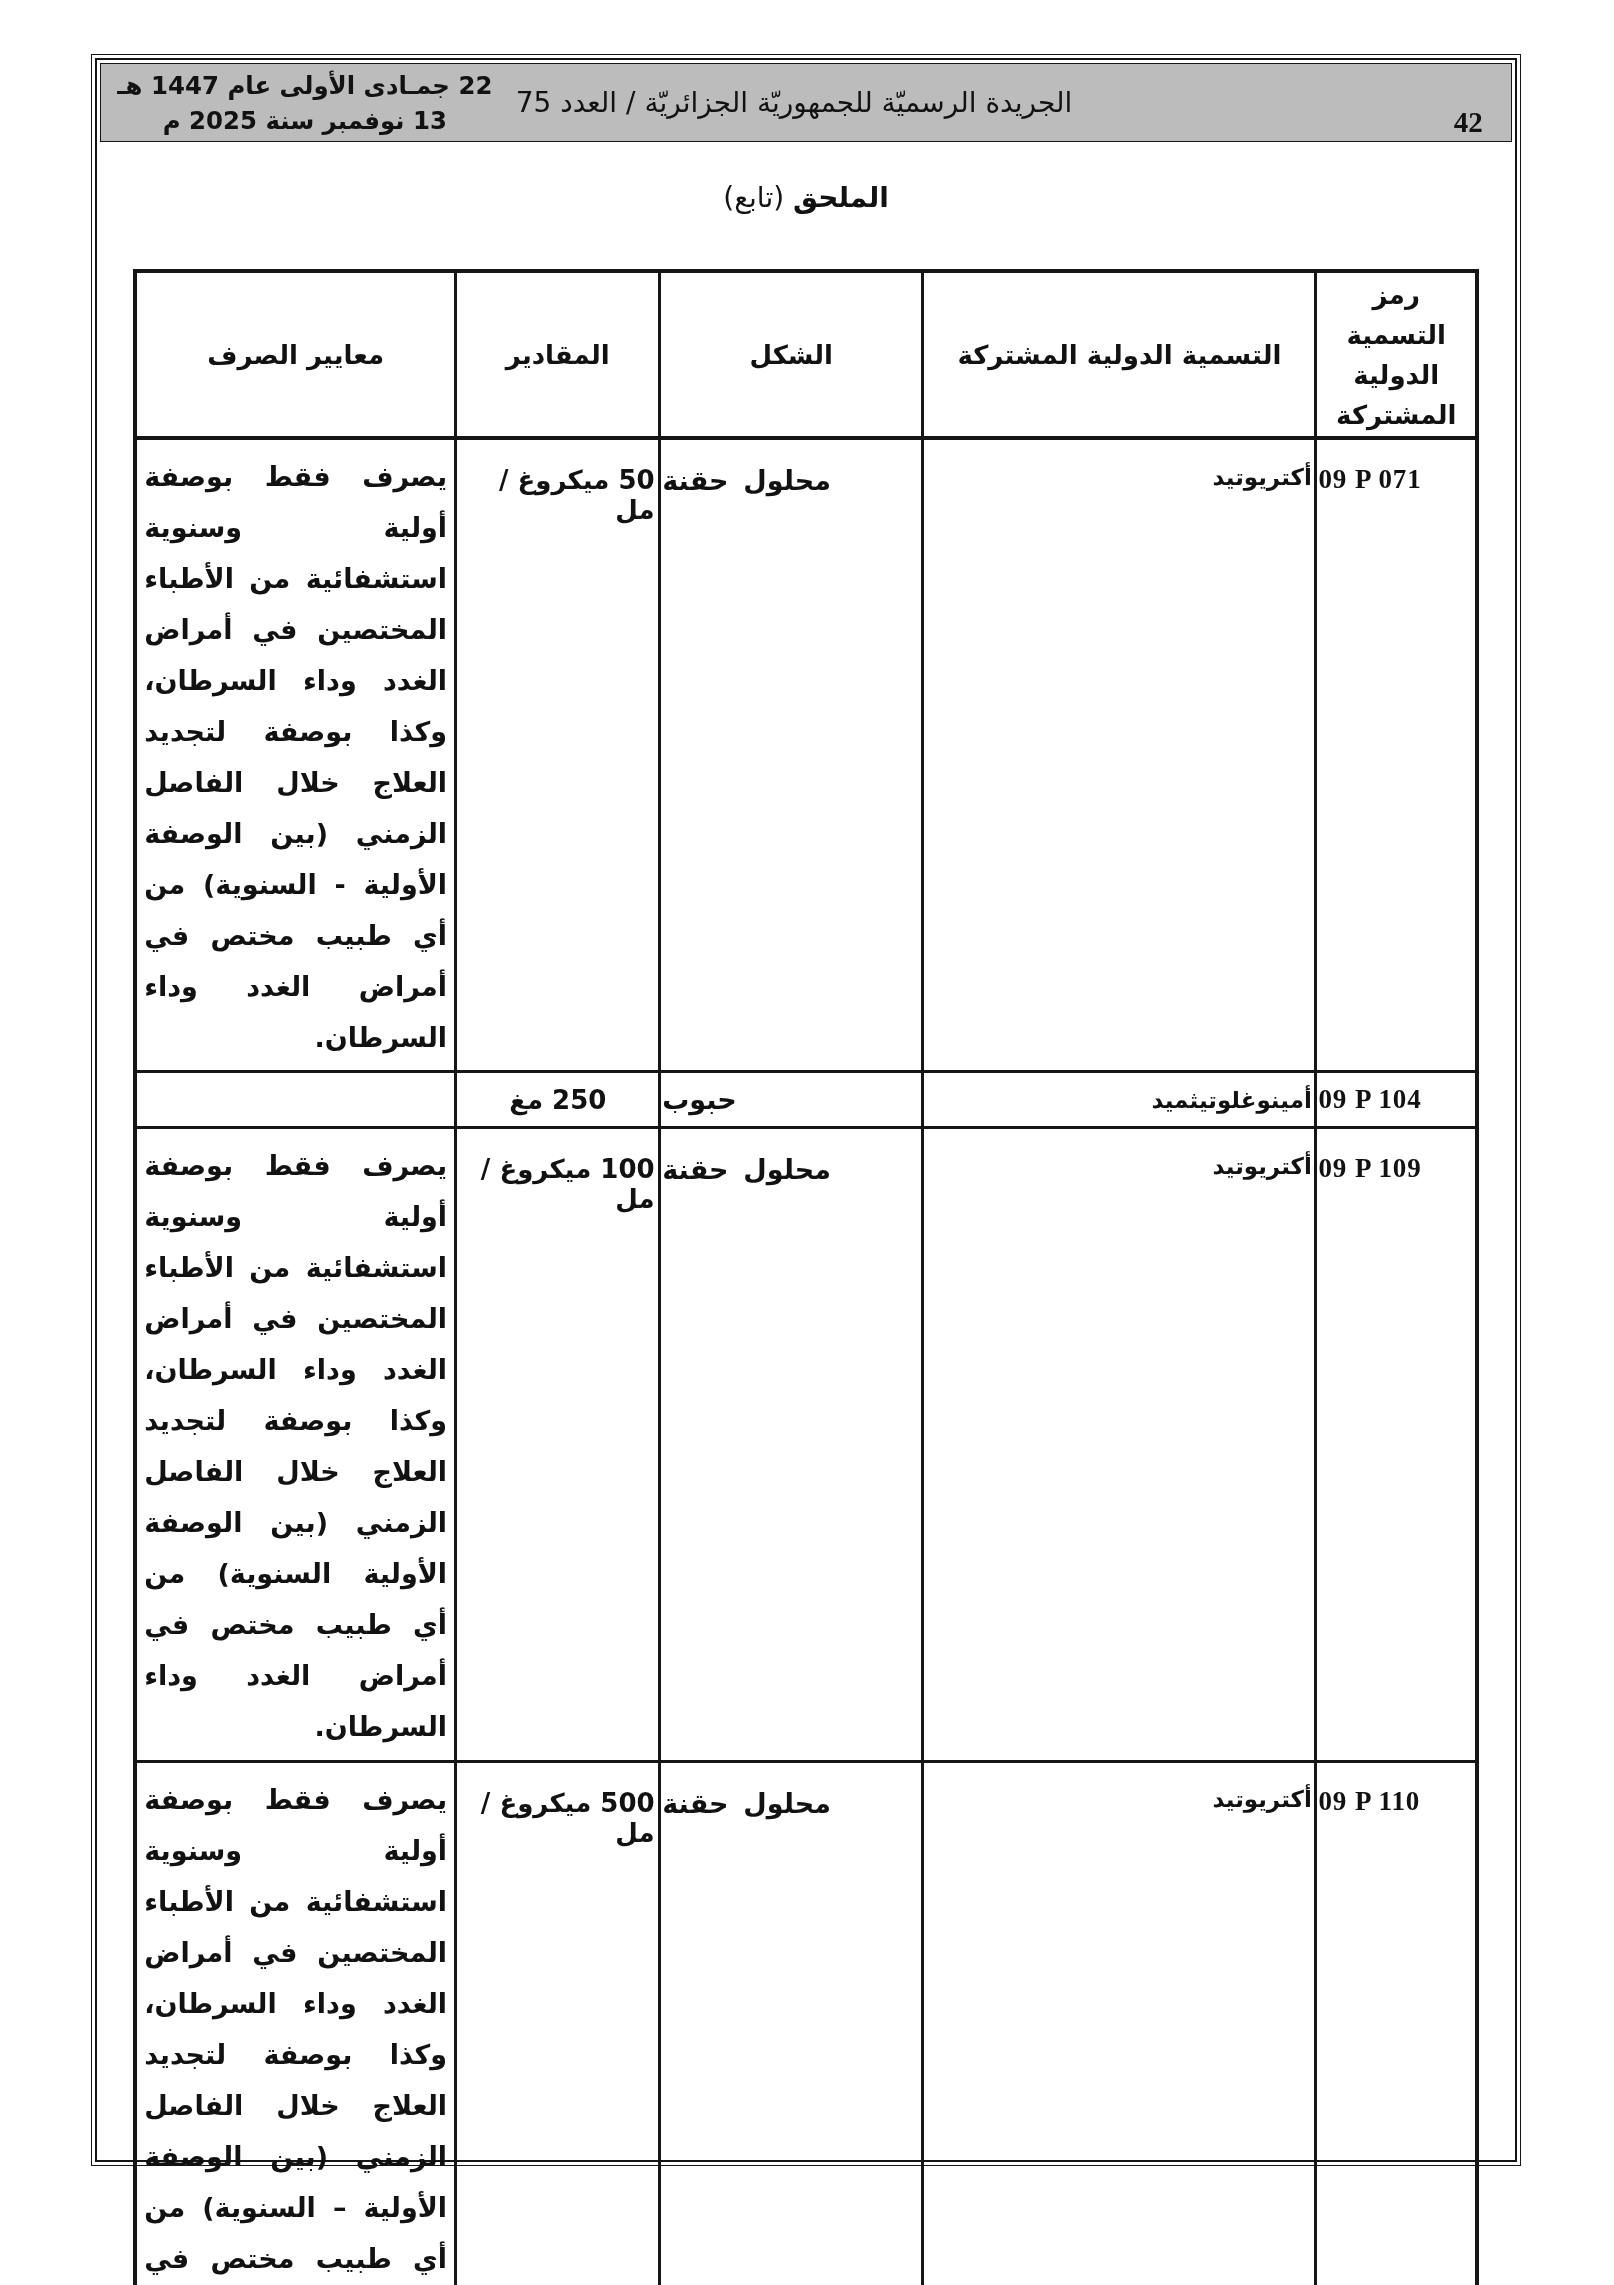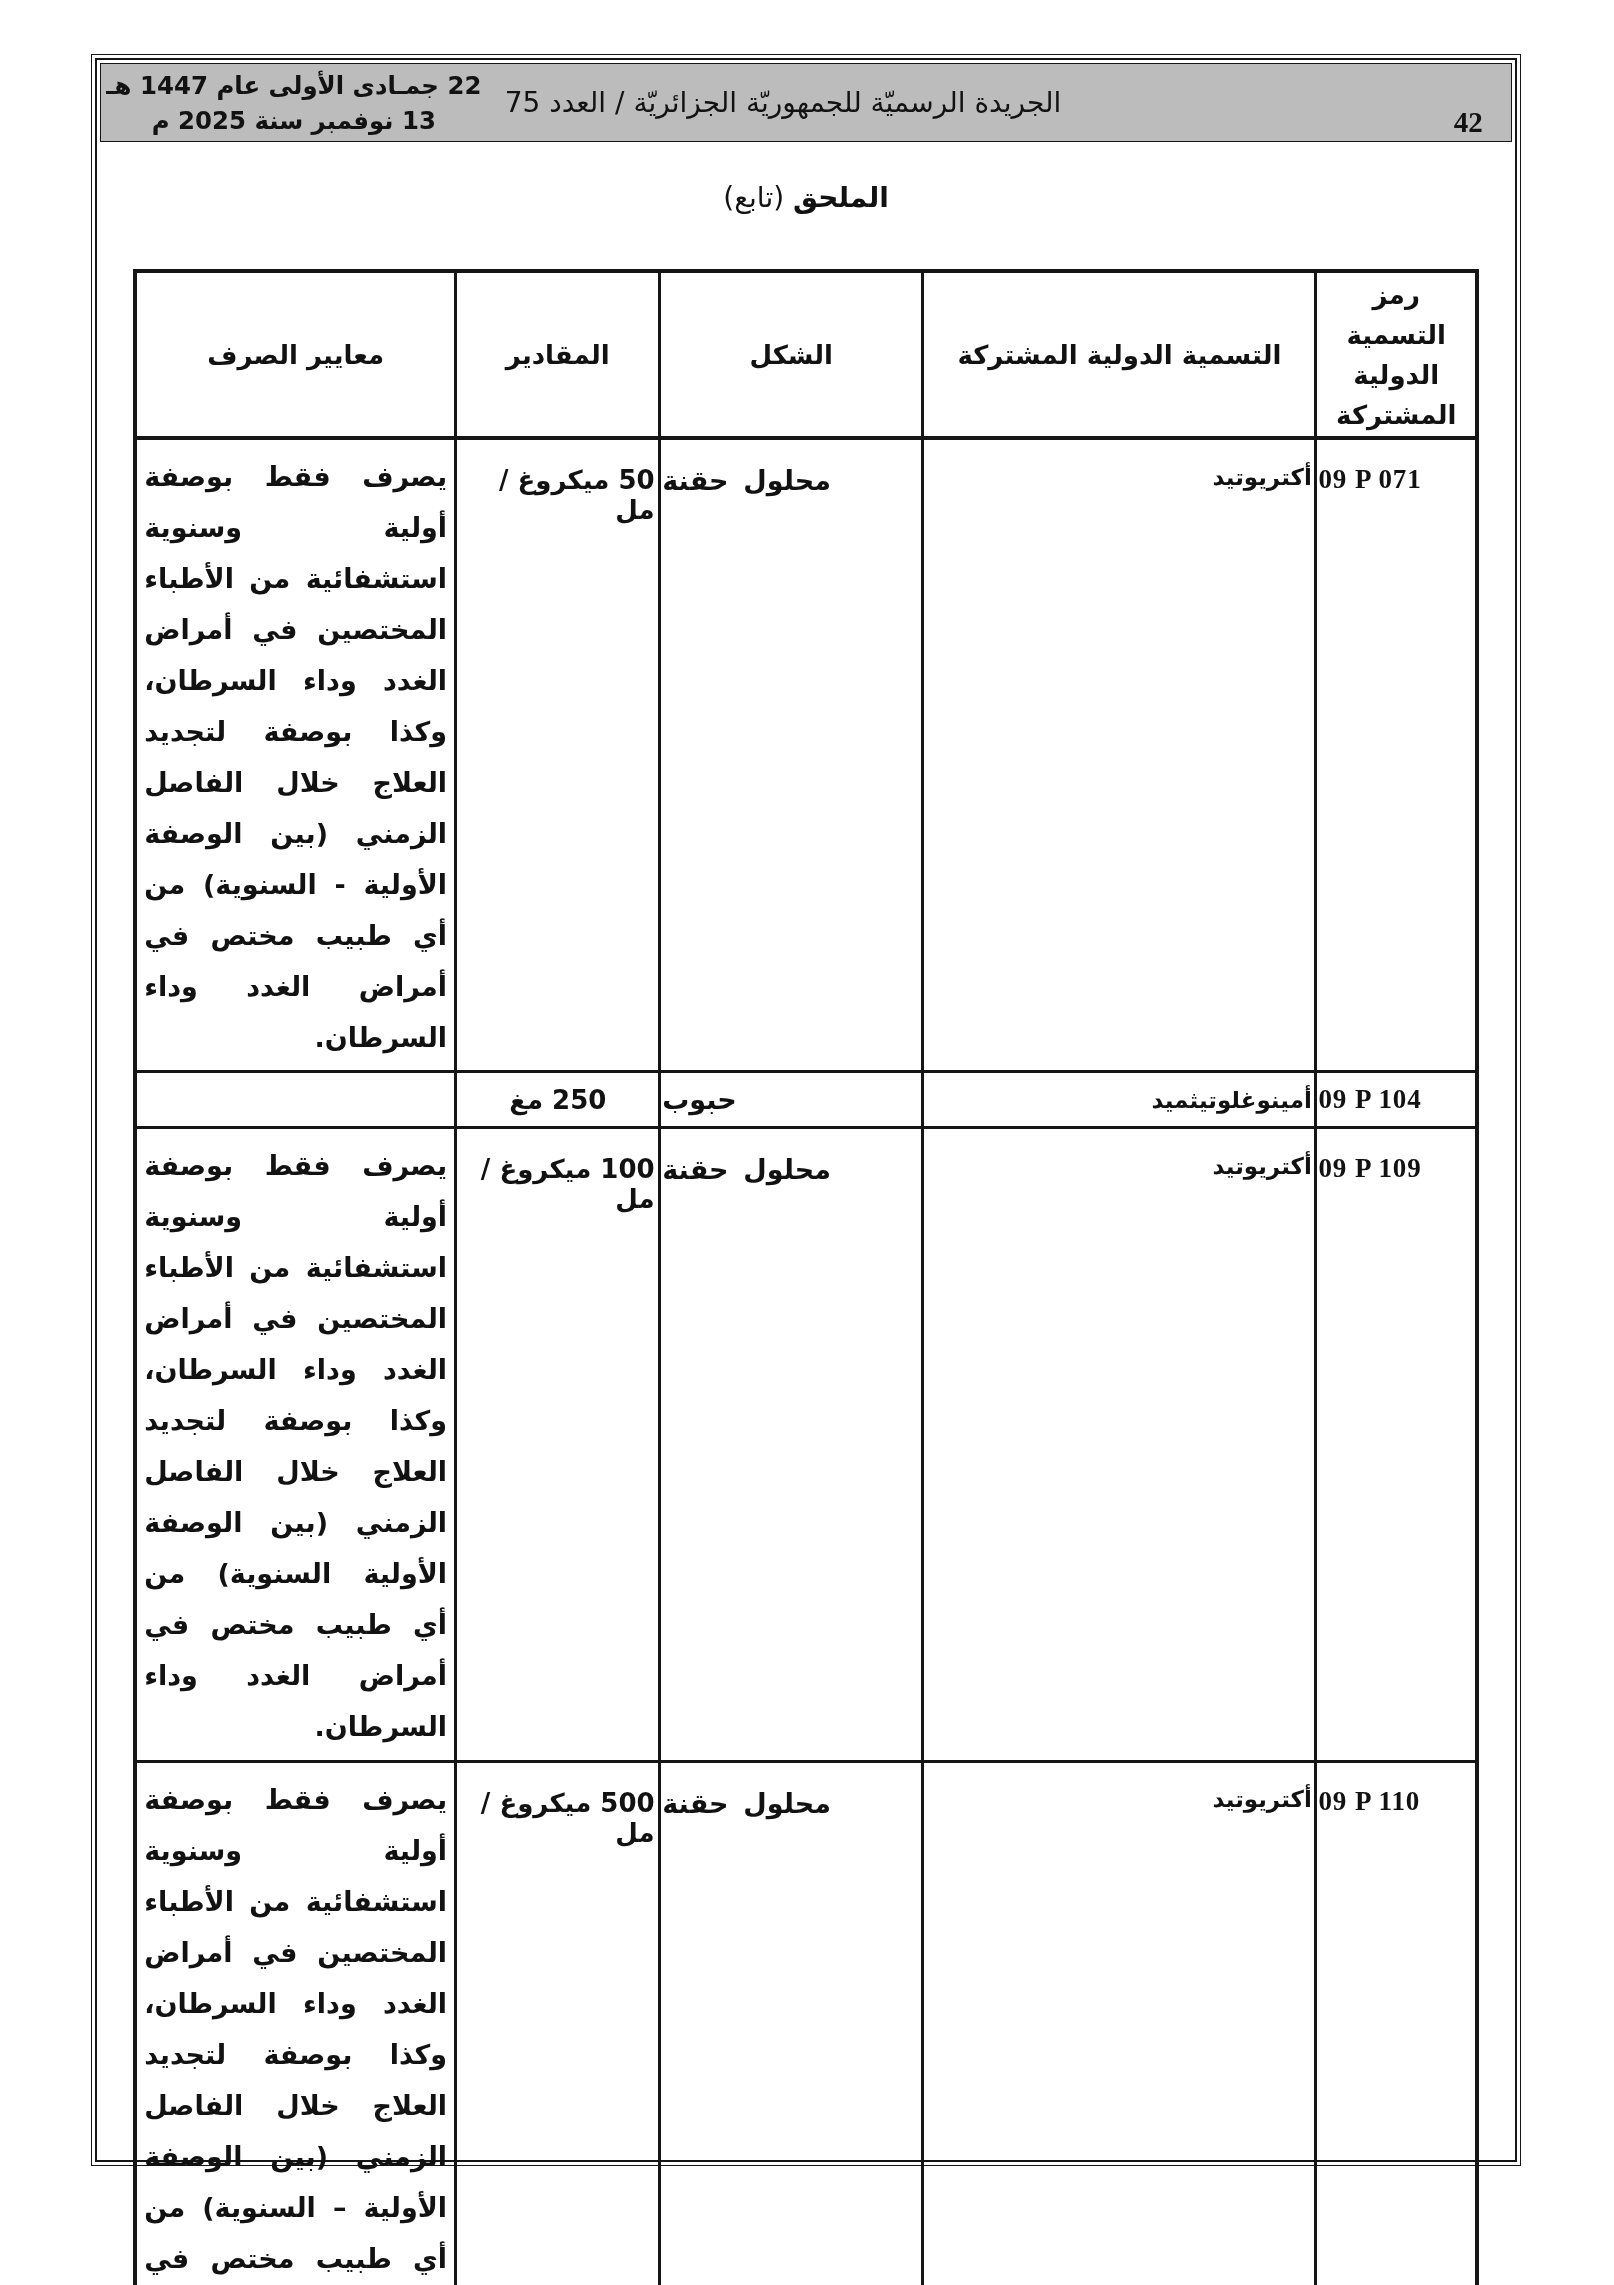--- a/index.html
+++ b/index.html
@@ -53,21 +53,21 @@
   .bar-title {
     flex: 0 0 auto;
     text-align: center;
     font-size: 28px;
     font-weight: normal;
     white-space: nowrap;
     letter-spacing: 0.5px;
   }
   .bar-date {
     text-align: end;
-    padding: 0 5px;
+    padding: 0 16px;
   }
   .bar-date .date-block {
     display: inline-block;
     text-align: center;
     font-size: 24.4px;
     font-weight: bold;
     line-height: 35px;
     white-space: nowrap;
   }
 

